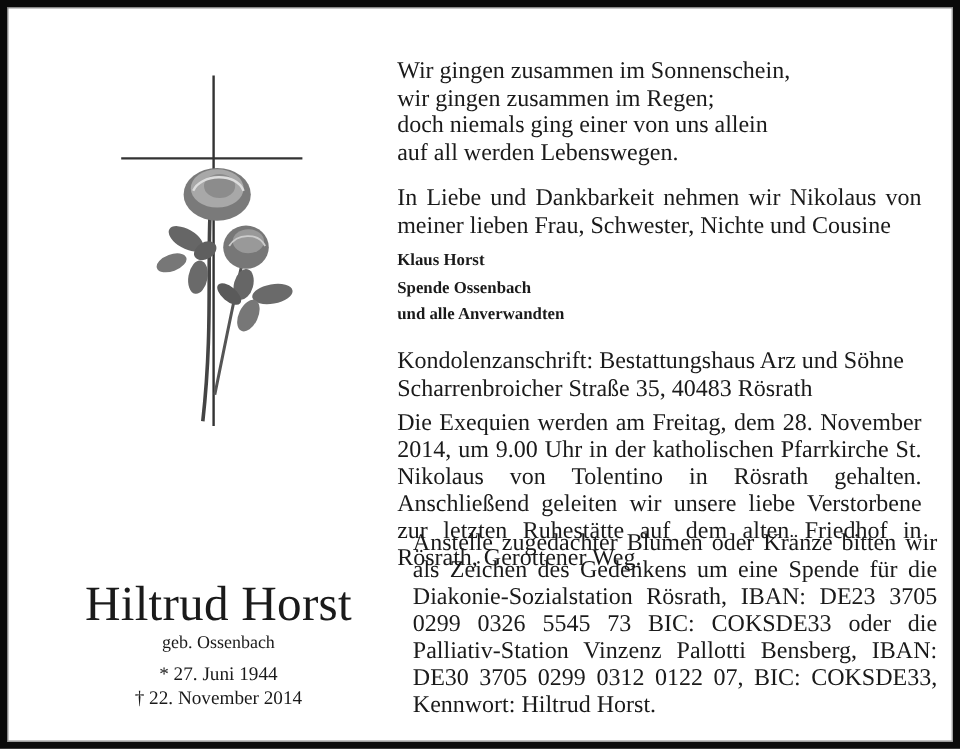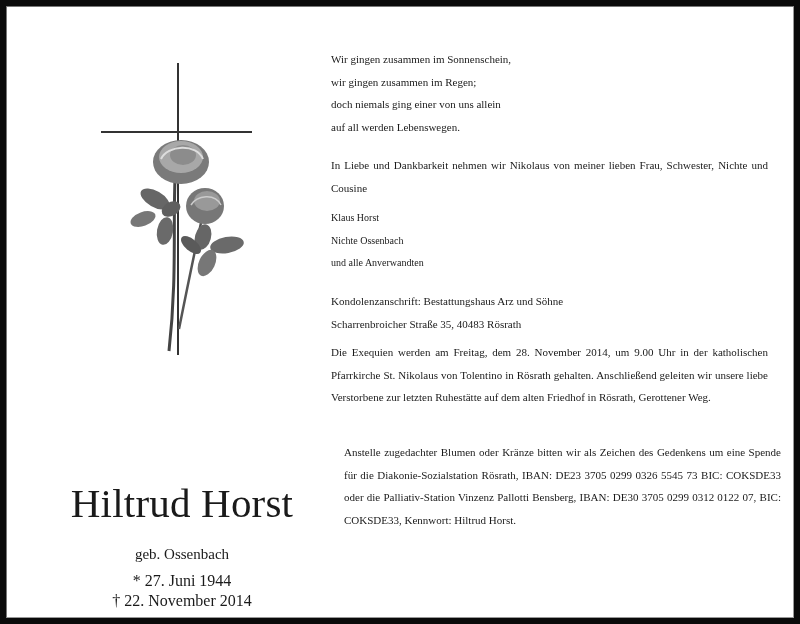--- a/index.html
+++ b/index.html
@@ -3,31 +3,31 @@
 <meta charset="utf-8">
 <style>
   html, body { margin: 0; padding: 0; }
   body { width: 800px; height: 624px; background: #0a0a0a; position: relative; overflow: hidden; }
   .page {
     position: absolute; left: 6px; top: 6px; width: 788px; height: 612px;
     background: #ffffff; border-left: 1px solid #777; border-top: 1px solid #777;
     border-right: 1px solid #999; border-bottom: 1px solid #999; box-sizing: border-box;
   }
   .txt { font-family: "Liberation Serif", "DejaVu Serif", serif; color: #1a1a1a; }
-  .right-col { position: absolute; left: 324px; width: 437px; font-size: 11px; line-height: 22.5px; }
+  .right-col { position: absolute; left: 324px; width: 437px; font-size: 20px; line-height: 22.5px; }
   .right-col p { margin: 0; }
   .poem { top: 41px; }
   .intro { top: 147px; text-align: justify; }
-  .signers { top: 200px; font-weight: normal; font-size: 10px; line-height: 22.5px; }
+  .signers { top: 200px; font-weight: bold; font-size: 14px; line-height: 22.5px; }
   .condolence { top: 283px; }
   .service { top: 334px; text-align: justify; }
   .donation { top: 434px; text-align: justify; margin-left: 13px; }
   .name-block { position: absolute; left: 30px; width: 290px; top: 472px; text-align: center; }
   .deceased-name { font-size: 41px; font-weight: normal; line-height: 48px; letter-spacing: 0.2px; }
-  .maiden { font-size: 15px; line-height: 18px; margin-top: 18px; }
+  .maiden { font-size: 15px; line-height: 18px; margin-top: 0px; }
   .dates { font-size: 16px; line-height: 20px; margin-top: 8px; }
   .art { position: absolute; left: 88px; top: 52px; width: 170px; height: 300px; }
 </style>
 </head>
 <body>
 
 <div class="page">
 
   <div class="art">
     <svg width="170" height="300" viewBox="0 0 170 300" xmlns="http://www.w3.org/2000/svg">
@@ -74,21 +74,21 @@
     <p>doch niemals ging einer von uns allein</p>
     <p>auf all werden Lebenswegen.</p>
   </div>
 
   <div class="right-col txt intro">
     <p>In Liebe und Dankbarkeit nehmen wir Nikolaus von meiner lieben Frau, Schwester, Nichte und Cousine</p>
   </div>
 
   <div class="right-col txt signers">
     <p>Klaus Horst</p>
-    <p>Nichte Ossenbach</p>
+    <p>Spende Ossenbach</p>
     <p>und alle Anverwandten</p>
   </div>
 
   <div class="right-col txt condolence">
     <p>Kondolenzanschrift: Bestattungshaus Arz und Söhne</p>
     <p>Scharrenbroicher Straße 35, 40483 Rösrath</p>
   </div>
 
   <div class="right-col txt service">
     <p>Die Exequien werden am Freitag, dem 28. November 2014, um 9.00 Uhr in der katholischen Pfarrkirche St. Nikolaus von Tolentino in Rösrath gehalten. Anschließend geleiten wir unsere liebe Verstorbene zur letzten Ruhestätte auf dem alten Friedhof in Rösrath, Gerottener Weg.</p>

